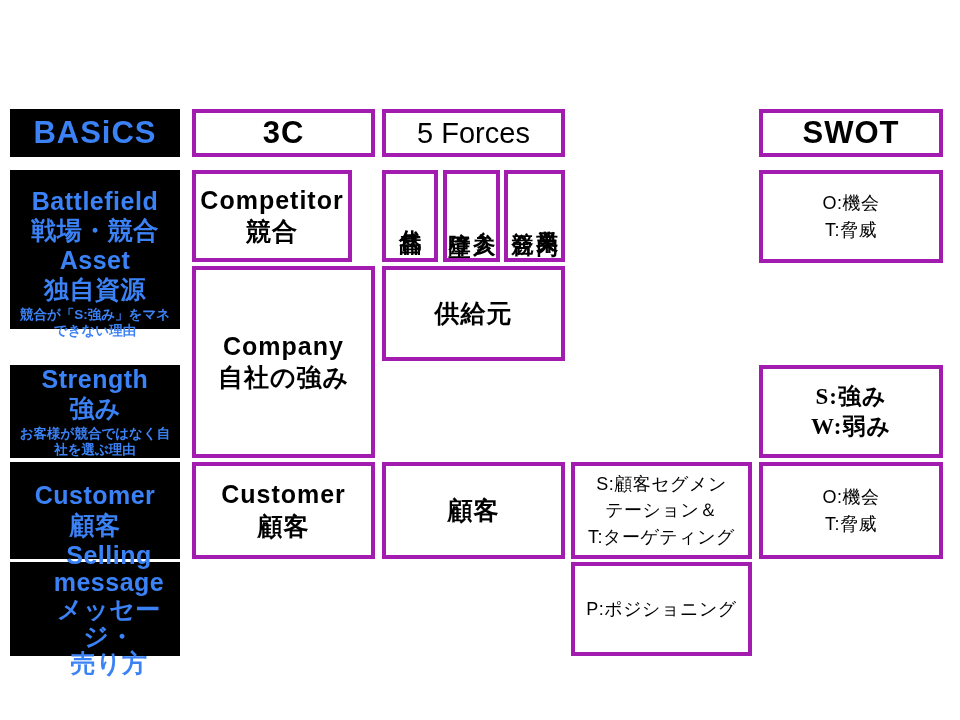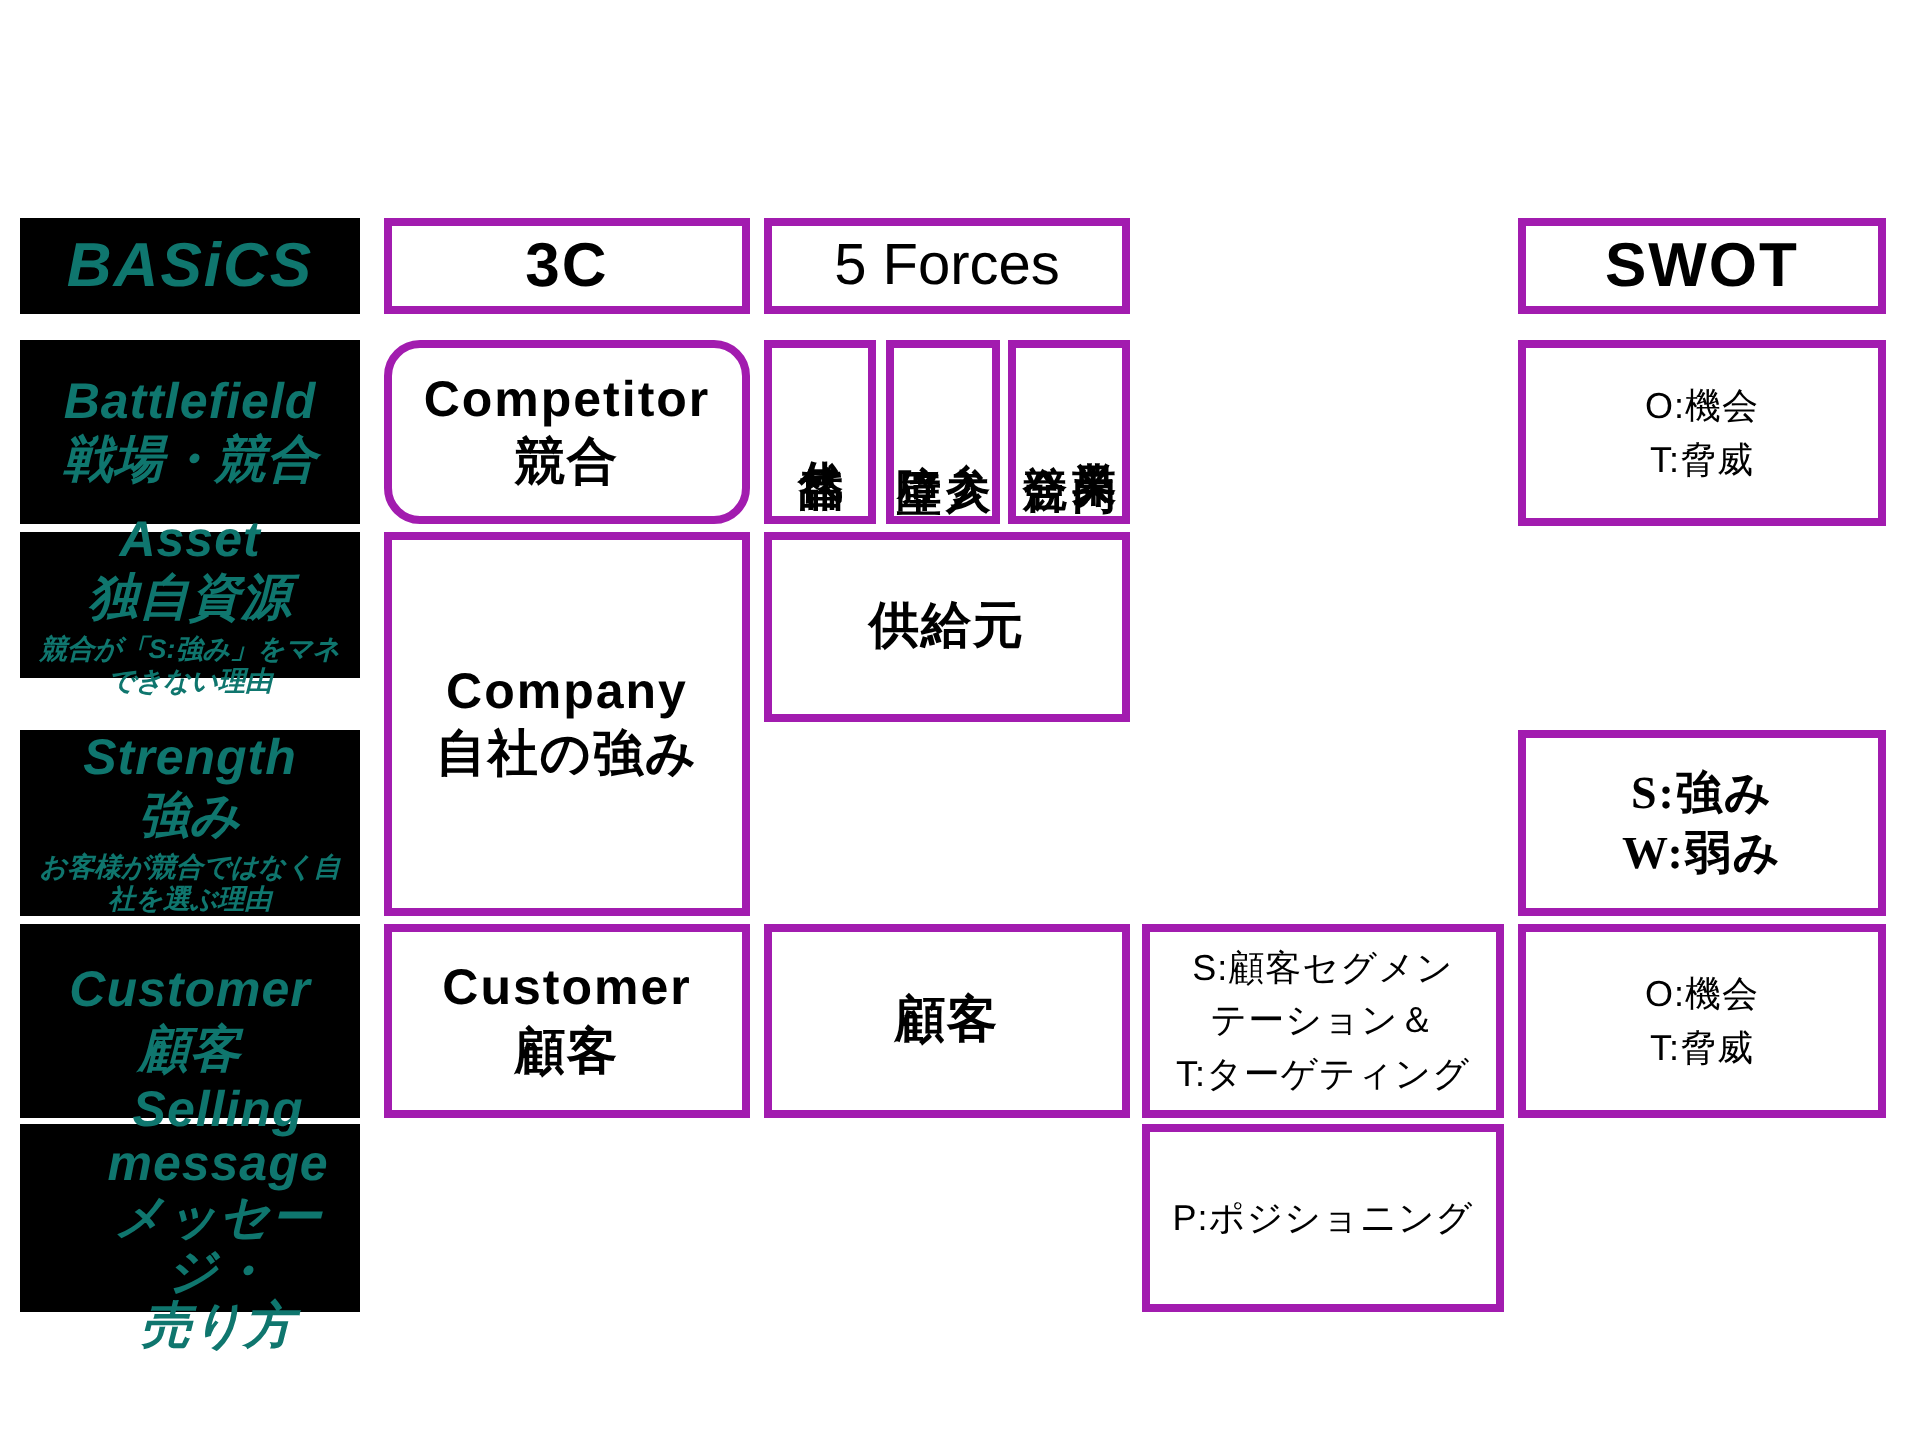--- a/index.html
+++ b/index.html
@@ -5,21 +5,21 @@
   html,body{margin:0;padding:0;background:#fff;}
   .slide{
     position:relative;width:960px;height:720px;background:#ffffff;overflow:hidden;
     font-family:"Liberation Sans","DejaVu Sans",sans-serif;color:#000;
   }
   .box{
     position:absolute;box-sizing:border-box;
     display:flex;flex-direction:column;align-items:center;justify-content:center;
     text-align:center;background:#fff;border:4px solid #a21caf;
   }
-  .filled{background:#000;color:#0f766e;border:none;font-style:italic;}
+  .filled{background:#000;color:#3b82f6;border:none;}
   .pre{white-space:pre-line;}
   .hdr{font-size:31px;font-weight:bold;letter-spacing:1px;}
   .hdr-light{font-size:29px;font-weight:normal;}
   .big{font-size:25px;font-weight:bold;line-height:1.18;letter-spacing:0.5px;}
   .cell{font-size:25px;font-weight:bold;line-height:1.25;letter-spacing:1px;}
   .note{font-size:13.5px;font-weight:bold;line-height:1.2;margin-top:2px;letter-spacing:0;}
   .tight{line-height:1.08;}
   .vtext{
     writing-mode:vertical-rl;text-orientation:upright;
     font-size:22px;font-weight:bold;line-height:1.12;letter-spacing:2px;
@@ -43,21 +43,21 @@
     <span class="hdr-light">5 Forces</span>
   </div>
   <div class="box" style="left:759px;top:109px;width:184px;height:48px;">
     <span class="hdr">SWOT</span>
   </div>
 
   <div class="box filled" style="left:10px;top:170px;width:170px;height:92px;">
     <span class="big pre">Battlefield
 戦場・競合</span>
   </div>
-  <div class="box filled" style="left:10px;top:266px;width:170px;height:73px;">
+  <div class="box filled" style="left:10px;top:256px;width:170px;height:73px;">
     <span class="big pre">Asset
 独自資源</span>
     <span class="note pre">競合が「S:強み」をマネ
 できない理由</span>
   </div>
   <div class="box filled" style="left:10px;top:365px;width:170px;height:93px;">
     <span class="big pre">Strength
 強み</span>
     <span class="note pre">お客様が競合ではなく自
 社を選ぶ理由</span>
@@ -66,21 +66,21 @@
     <span class="big pre">Customer
 顧客</span>
   </div>
   <div class="box filled" style="left:10px;top:562px;width:170px;height:94px;padding-left:28px;">
     <span class="big pre tight">Selling
 message
 メッセージ・
 売り方</span>
   </div>
 
-  <div class="box" style="left:192px;top:170px;width:183px;height:92px;border-radius:18px;">
+  <div class="box" style="left:192px;top:170px;width:160px;height:92px;">
     <span class="cell pre">Competitor
 競合</span>
   </div>
   <div class="box" style="left:192px;top:266px;width:183px;height:192px;">
     <span class="cell pre">Company
 自社の強み</span>
   </div>
   <div class="box" style="left:192px;top:462px;width:183px;height:97px;">
     <span class="cell pre">Customer
 顧客</span>

